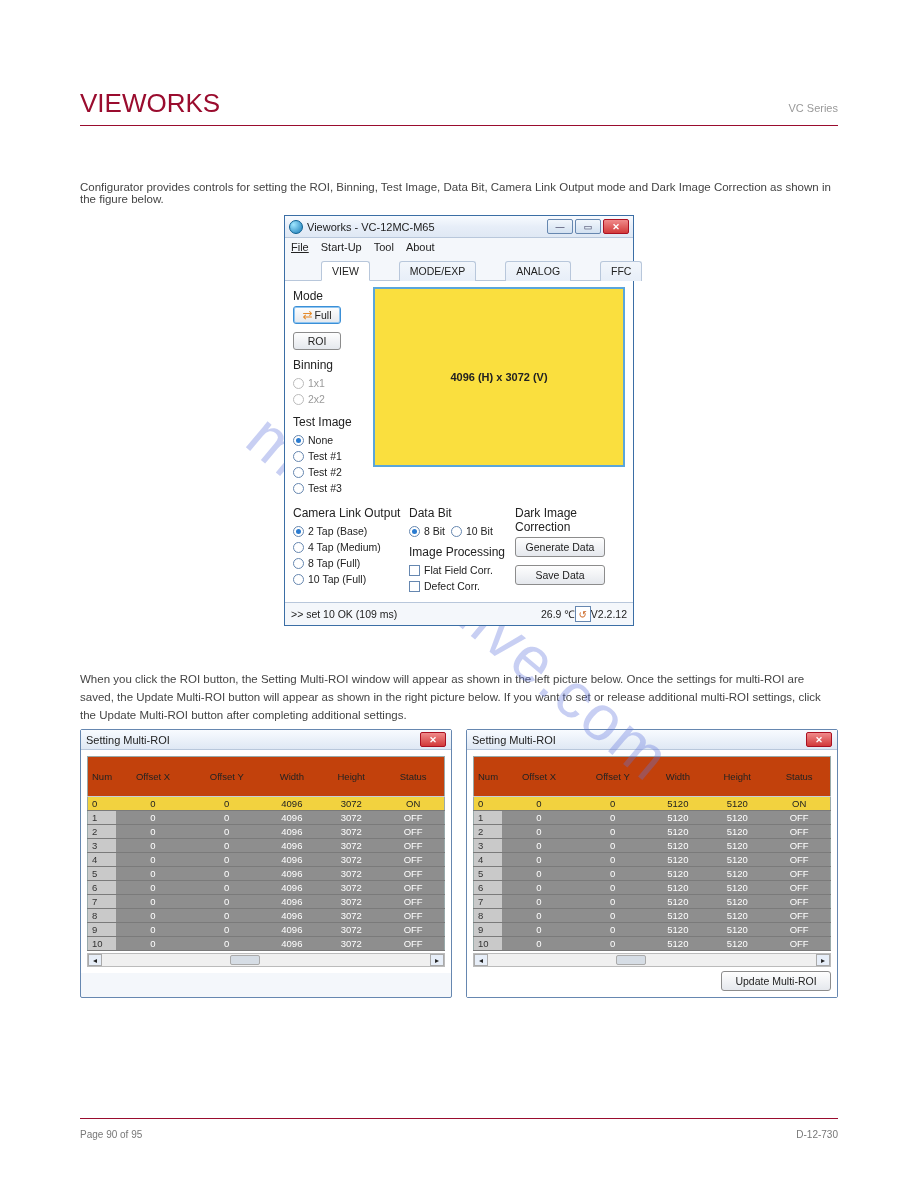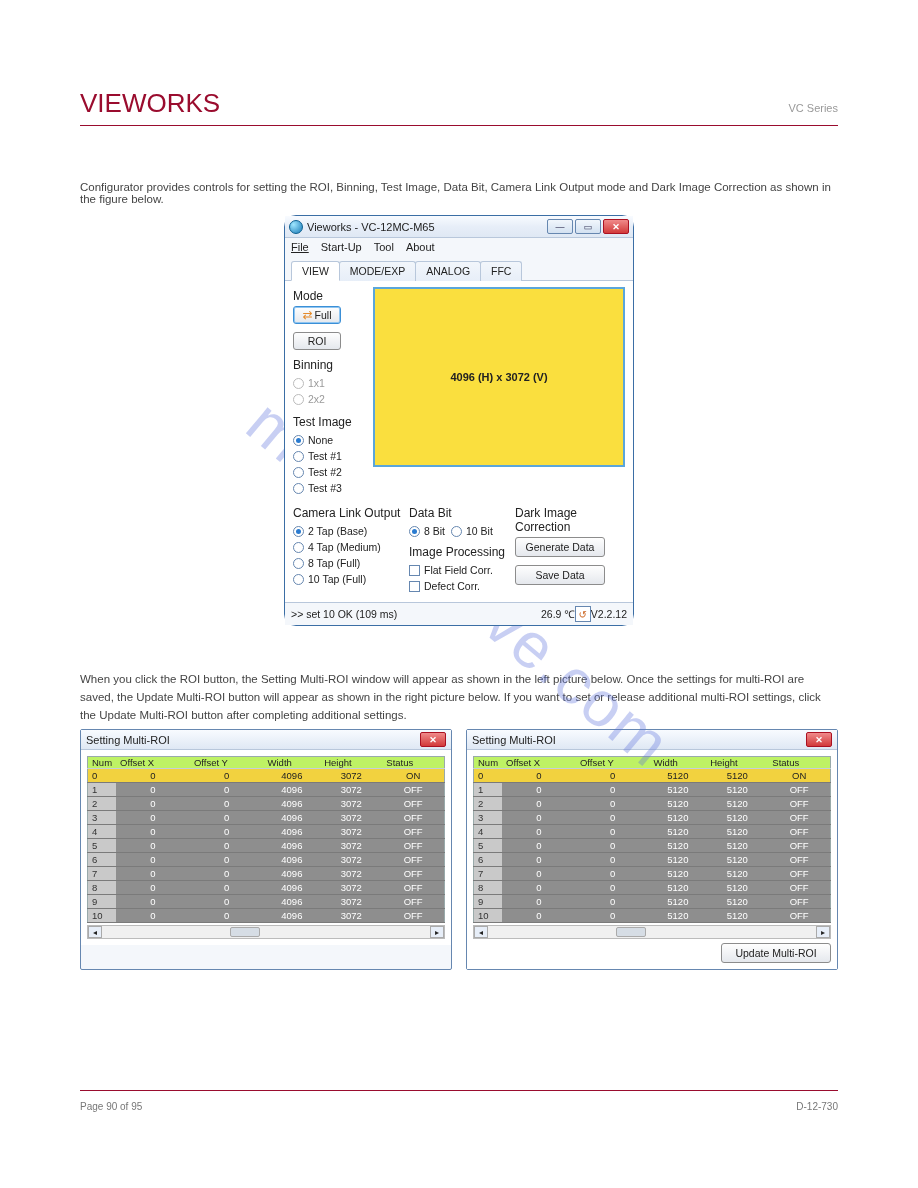--- a/index.html
+++ b/index.html
@@ -32,21 +32,21 @@
   }
   .intro { margin: 55px 0 10px 0; font-size: 11.5px; color: #444; }
   .center-wrap { display: flex; justify-content: center; }
 
   
   .win {
     width: 350px;
     border: 1px solid #3b6ea5;
     background: #f4f7fb;
     position: relative;
-    border-radius: 12px;
+    border-radius: 0;
   }
   .titlebar {
     height: 22px;
     background: linear-gradient(#f8fbff,#e7eef8,#dfe8f4);
     border-bottom: 1px solid #b8c7db;
     display: flex;
     align-items: center;
     padding: 0 4px;
     gap: 4px;
   }
@@ -85,20 +85,21 @@
     padding: 3px 10px;
     border: 1px solid #b8c7db;
     border-bottom: none;
     background: linear-gradient(#f2f6fb,#e7eef8);
     font-size: 10.5px;
     margin-right: -1px;
     border-top-left-radius: 3px;
     border-top-right-radius: 3px;
     position: relative;
     top: 1px;
+    margin-left: 30px;
   }
   .tab.active { background:#fff; top:1px; z-index: 2; border-bottom: 1px solid #fff;}
   .body {
     background:#fff;
     padding: 6px 8px 8px 8px;
   }
   .upper { display:flex; gap:8px; }
   .col-left { width: 72px; }
   .section-label { font-size: 12px; margin: 2px 0 3px 0; }
   .btn {
@@ -173,24 +174,24 @@
   }
   .roi-title .winbtns{margin-left:auto;}
   .roi-body { padding: 6px; background:#fff; }
   .roi-table {
     border:1px solid #9aa;
     font-size:9.5px;
     width:100%;
     border-collapse:collapse;
   }
   .roi-table th {
-    text-align:left;
+    text-align:center;
     font-weight:normal;
-    padding:0 4px;
-    background:#bef264;
+    padding:14px 4px;
+    background:#c2410c;
     border-bottom:1px solid #c5cfda;
   }
   .roi-table td {
     padding:1px 4px;
     text-align:center;
     color:#fff;
     background:#8e8e8e;
     border-bottom:1px solid #7a7a7a;
   }
   .roi-table td.numcol { text-align:left; color:#333; background:#c9c9c9; width:26px;}

